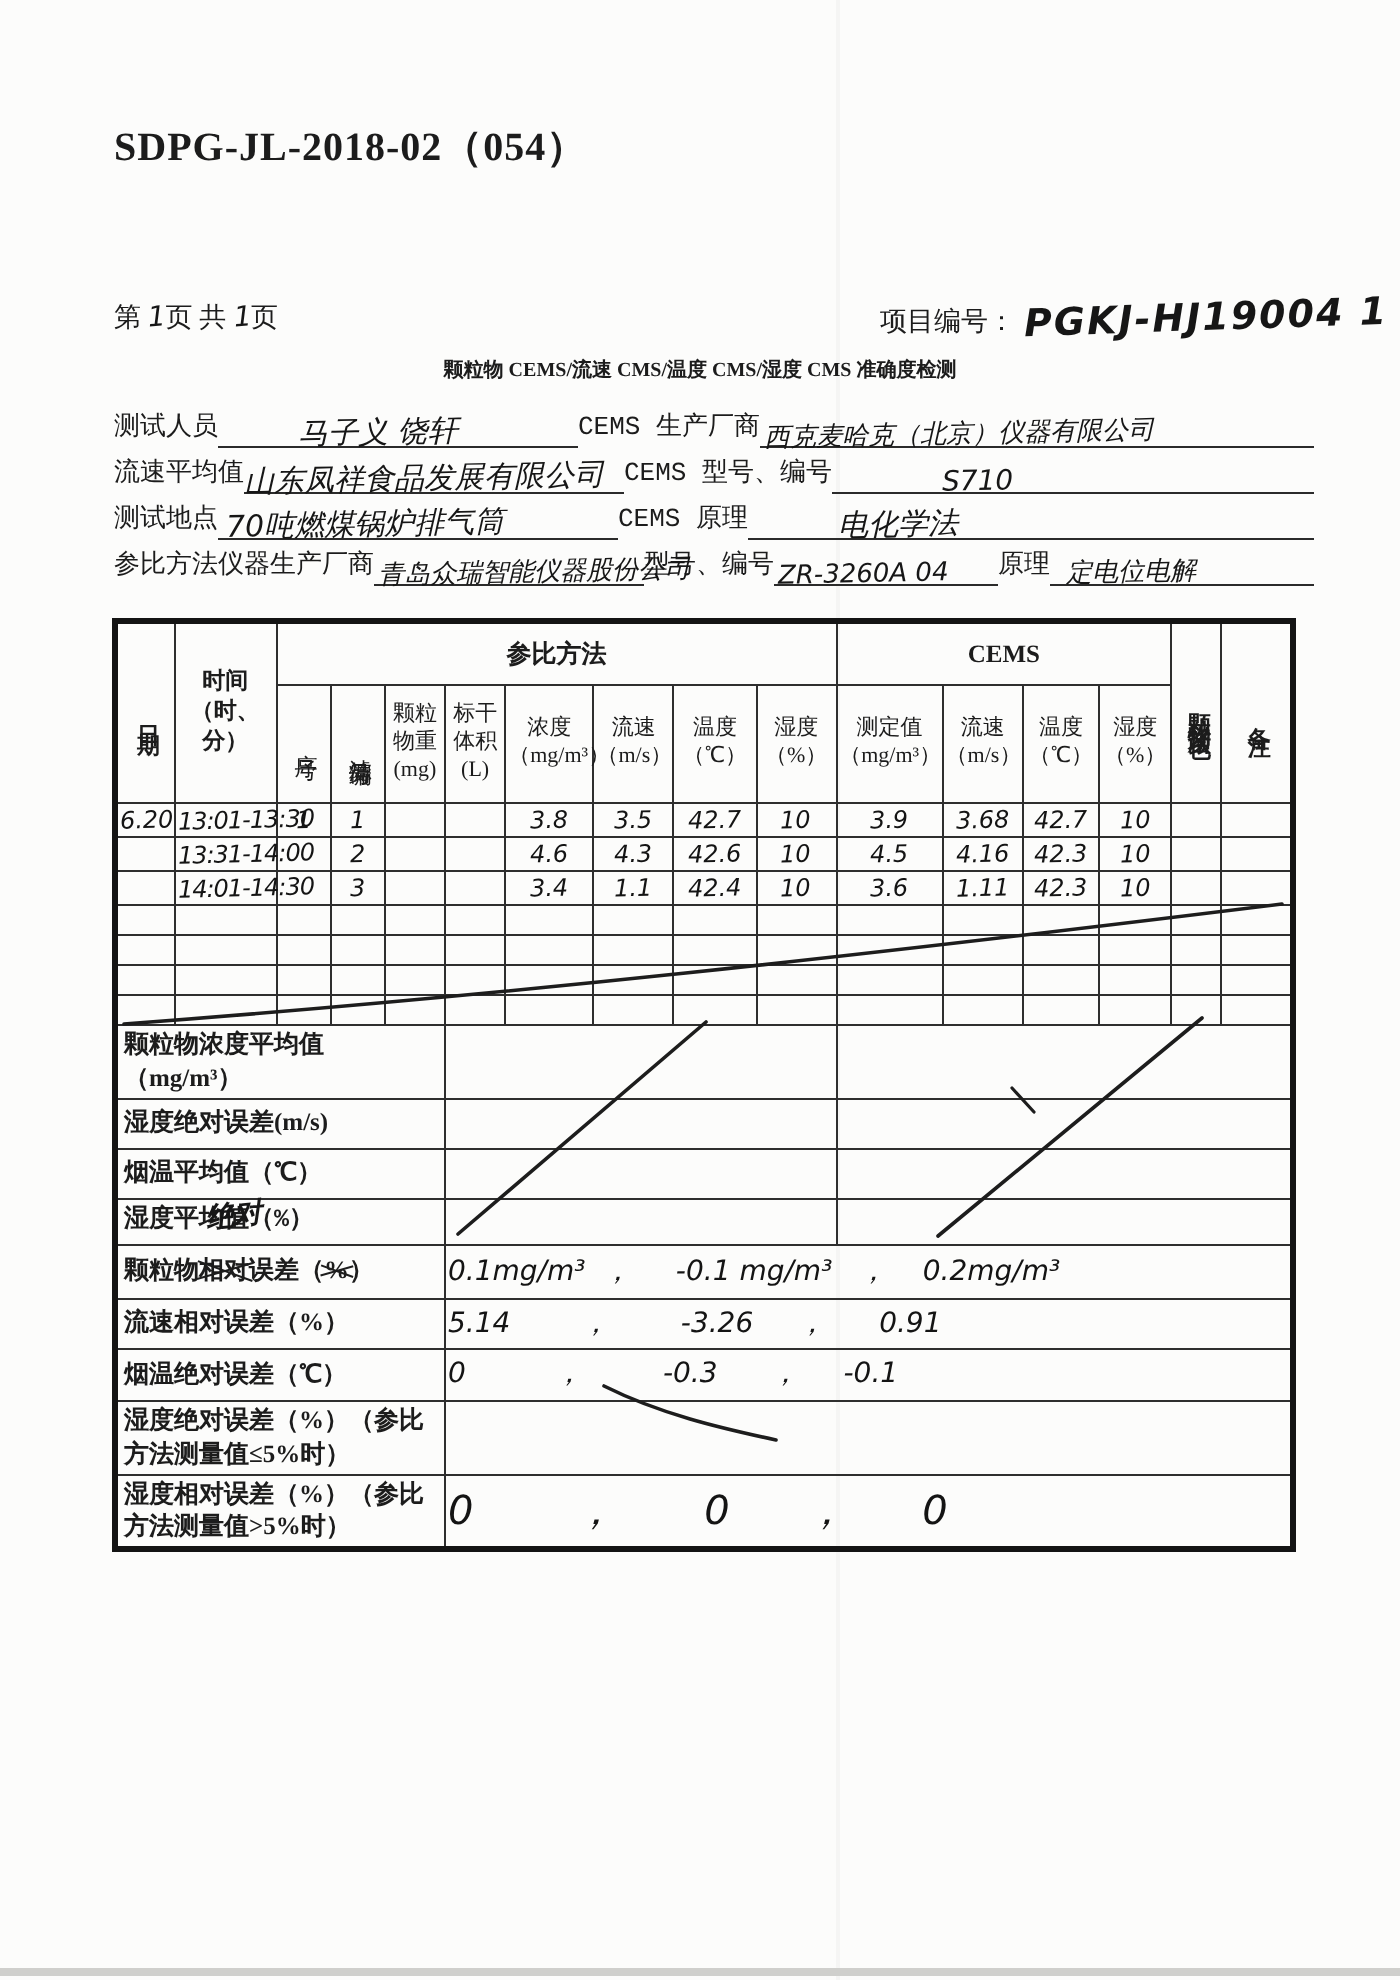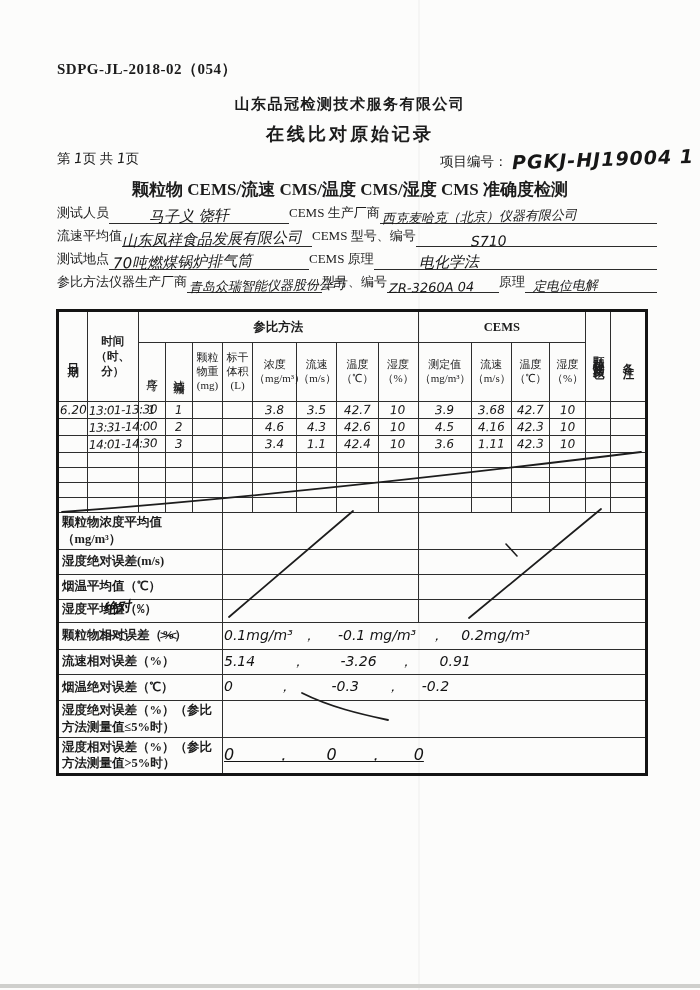--- a/index.html
+++ b/index.html
@@ -1,28 +1,28 @@
 <!DOCTYPE html>
 <html><head>
 <meta charset="utf-8">
 <style>
   html,body{margin:0;padding:0;background:#e8e8e6;}
   body{font-family:"Liberation Serif", serif;color:#1c1c1c;}
   .page{position:relative;width:700px;height:990px;background:#fcfcfb;margin:0 auto;overflow:hidden;}
   .scanline-v{position:absolute;left:418px;top:0;width:2px;height:990px;background:rgba(120,120,120,0.05);}
   .bottom-strip{position:absolute;left:0;top:984px;width:700px;height:4px;background:#cfcfcc;}
-  .doc-code{position:absolute;left:57px;top:60px;font-size:15px;font-weight:700;letter-spacing:0.5px;}
+  .doc-code{position:absolute;left:57px;top:60px;font-size:20px;font-weight:700;letter-spacing:0.5px;}
   .company{position:absolute;left:0;top:95px;width:700px;text-align:center;font-size:15px;font-weight:600;letter-spacing:1.5px;}
   .title{position:absolute;left:0;top:122px;width:700px;text-align:center;font-size:18px;font-weight:700;letter-spacing:3px;}
   .page-count{position:absolute;left:57px;top:150px;font-size:13.5px;}
   .project{position:absolute;left:440px;top:148px;font-size:13.5px;white-space:nowrap;}
-  .subtitle{position:absolute;left:0;top:178px;width:700px;text-align:center;font-size:17px;font-weight:700;}
+  .subtitle{position:absolute;left:0;top:178px;width:700px;text-align:center;font-size:10px;font-weight:700;}
   .formlines{position:absolute;left:57px;top:201px;width:600px;}
   .fline{display:flex;align-items:flex-end;height:23px;font-size:13px;white-space:nowrap;}
-  .flabel{flex:0 0 auto;padding-bottom:2px;}
+  .flabel{flex:0 0 auto;padding-bottom:2px;font-family:Liberation Mono, monospace;}
   .fill{flex:1 1 auto;border-bottom:1.2px solid #2b2b2b;position:relative;height:20px;}
   .fill.fx{flex:0 0 auto;}
   .hw{font-family:"DejaVu Sans", sans-serif;font-style:italic;color:#161616;display:inline-block;}
   .fill .hw{position:absolute;left:8px;bottom:-3px;white-space:nowrap;transform:rotate(-1.2deg);}
   .hw-1{font-size:14px;transform:rotate(-4deg);}
   .project-no{font-size:19px;font-weight:600;transform:rotate(-2deg);letter-spacing:1px;margin-left:4px;}
   table.main{position:absolute;left:57px;top:310px;border-collapse:collapse;table-layout:fixed;width:590px;background:transparent;}
   table.main td{border:1px solid #2e2e2e;text-align:center;vertical-align:middle;padding:0 1px;overflow:visible;}
   table.main{border:2px solid #141414;outline:0.5px solid #141414;}
   .h1 td{font-size:12.5px;font-weight:600;height:30px;}
@@ -44,22 +44,20 @@
   svg.overlay{position:absolute;left:0;top:0;width:700px;height:990px;pointer-events:none;z-index:5;}
 </style>
 </head>
 <body>
 
 <div class="page">
 
   <div class="scanline-v"></div>
 
   <div class="doc-code">SDPG-JL-2018-02（054）</div>
-  <div class="company">山东品冠检测技术服务有限公司</div>
-  <div class="title">在线比对原始记录</div>
 
   <div class="page-count"><span>第</span> <span class="hw hw-1">1</span><span>页 共</span> <span class="hw hw-1">1</span><span>页</span></div>
 
   <div class="project"><span>项目编号：</span><span class="hw project-no">PGKJ-HJ19004 1</span></div>
 
   <div class="subtitle">颗粒物 CEMS/流速 CMS/温度 CMS/湿度 CMS 准确度检测</div>
 
   <div class="formlines">
     <div class="fline">
       <span class="flabel">测试人员</span>
@@ -301,29 +299,29 @@
       <tr class="sum" style="height:27px;">
         <td colspan="5" class="lab"><span>颗粒物</span><span class="struck">相对</span><span>误差（</span><span class="struck">%</span><span>）</span></td>
         <td colspan="11" class="vals">0.1mg/m³  ，     -0.1 mg/m³   ，    0.2mg/m³</td>
       </tr>
       <tr class="sum" style="height:25px;">
         <td colspan="5" class="lab">流速相对误差（%）</td>
         <td colspan="11" class="vals">5.14        ，        -3.26     ，      0.91</td>
       </tr>
       <tr class="sum" style="height:26px;">
         <td colspan="5" class="lab">烟温绝对误差（℃）</td>
-        <td colspan="11" class="vals">0          ，         -0.3      ，     -0.2</td>
+        <td colspan="11" class="vals">0          ，         -0.3      ，     -0.1</td>
       </tr>
       <tr class="sum" style="height:29px;">
         <td colspan="5" class="lab">湿度绝对误差（%）（参比方法测量值≤5%时）</td>
         <td colspan="11"></td>
       </tr>
       <tr class="sum" style="height:29px;">
         <td colspan="5" class="lab">湿度相对误差（%）（参比方法测量值&gt;5%时）</td>
-        <td colspan="11" class="vals" style="font-size:16px;text-decoration:underline;">0        ，       0      ，      0</td>
+        <td colspan="11" class="vals" style="font-size:20px;">0        ，       0      ，      0</td>
       </tr>
     </tbody>
   </table>
 
   <div class="hw correction">绝对</div>
 
   <svg class="overlay" viewBox="0 0 700 990" xmlns="http://www.w3.org/2000/svg">
     <path d="M62,512 C250,498 430,478 641,452" stroke="#1d1d1d" stroke-width="1.8" fill="none" stroke-linecap="round"></path>
     <path d="M229,617 L353,511" stroke="#1d1d1d" stroke-width="1.8" fill="none" stroke-linecap="round"></path>
     <path d="M469,618 L601,509" stroke="#1d1d1d" stroke-width="1.8" fill="none" stroke-linecap="round"></path>

